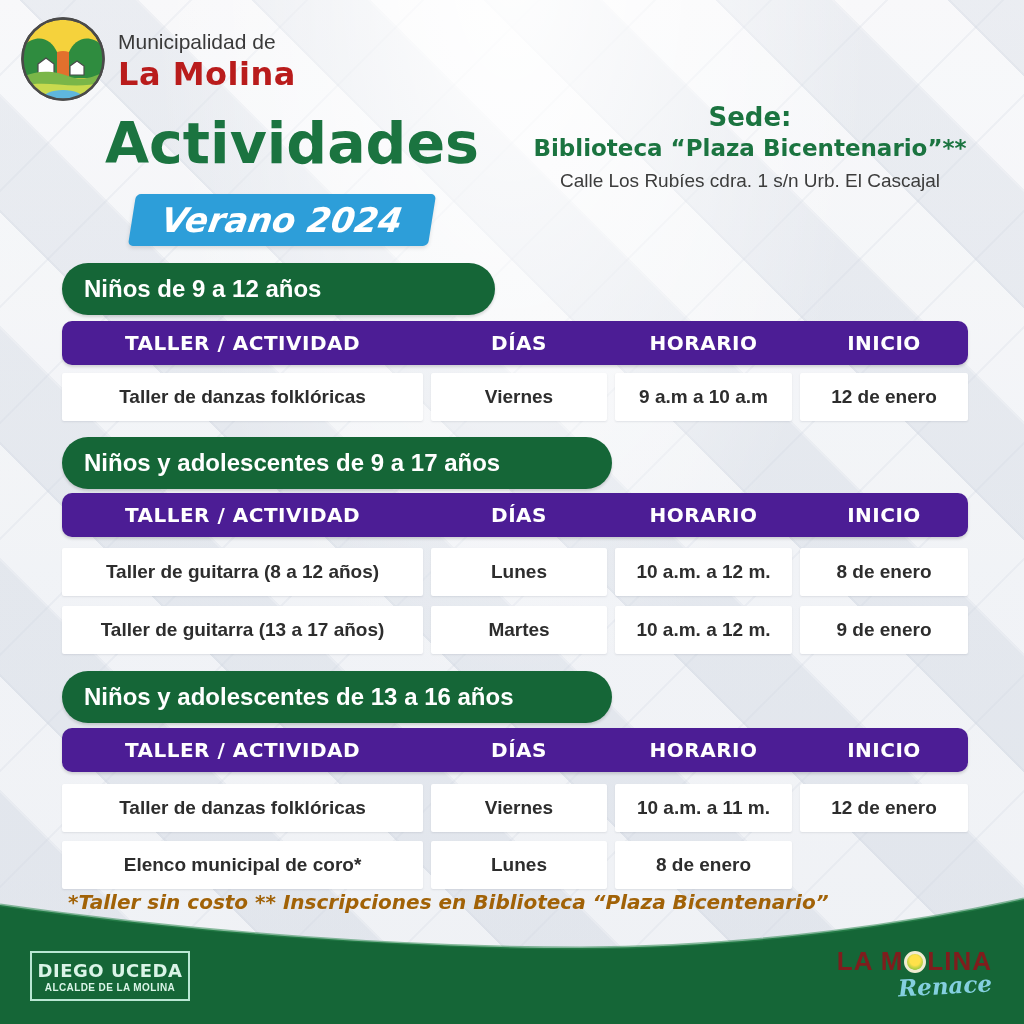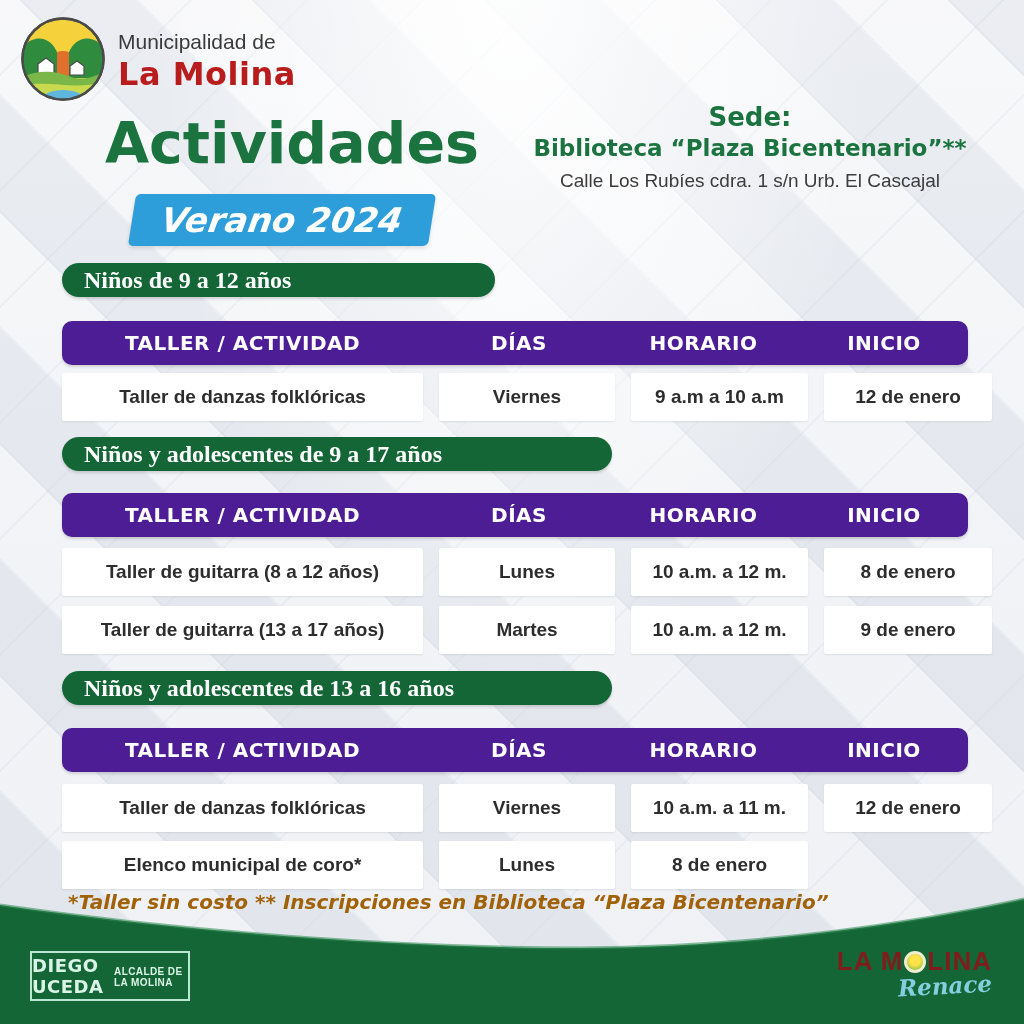--- a/index.html
+++ b/index.html
@@ -29,43 +29,43 @@
     box-shadow:0 2px 4px rgba(0,0,0,.12);}
   .season span{font-family:"DejaVu Sans",sans-serif;font-style:italic;font-weight:bold;font-size:34px;color:#fff;}
 
   
   .sede{left:520px;top:102px;width:460px;text-align:center;}
   .sede .lbl{font-family:"DejaVu Sans",sans-serif;font-size:26px;font-weight:bold;color:#1b7440;}
   .sede .name{font-family:"DejaVu Sans",sans-serif;font-size:23px;font-weight:bold;color:#1b7440;margin-top:3px;}
   .sede .addr{font-size:19px;color:#3c3c3c;margin-top:9px;}
 
   
-  .pill{left:62px;height:34px;background:#156637;border-radius:26px;color:#fff;
-    font-family:Liberation Serif, serif;font-weight:bold;font-size:24px;
+  .pill{left:62px;height:52px;background:#156637;border-radius:26px;color:#fff;
+    font-family:Liberation Sans, sans-serif;font-weight:bold;font-size:24px;
     display:flex;align-items:center;padding-left:22px;box-sizing:border-box;
     box-shadow:0 2px 3px rgba(0,0,0,.15);}
   .thead{left:62px;width:906px;height:44px;background:#4c1d95;border-radius:10px;
     display:grid;grid-template-columns:361px 176px 177px 168px;column-gap:8px;align-items:center;
     box-shadow:0 2px 3px rgba(0,0,0,.15);}
   .thead span{text-align:center;color:#fff;font-weight:bold;font-size:20px;letter-spacing:.5px;
     font-family:"DejaVu Sans",sans-serif;}
   .trow{left:62px;width:906px;height:48px;display:grid;
-    grid-template-columns:361px 176px 177px 168px;column-gap:16px;}
+    grid-template-columns:361px 176px 177px 168px;column-gap:8px;}
   .trow>div{background:#fff;display:flex;align-items:center;justify-content:center;
     font-weight:bold;font-size:19px;color:#2d2d2d;border-radius:2px;
     box-shadow:0 1px 2px rgba(40,50,70,.10);}
 
   
   .footnote{left:68px;top:890px;font-family:"DejaVu Sans",sans-serif;
     font-size:20px;font-weight:bold;font-style:italic;color:#a16207;}
 
   
   .footer-svg{left:0;top:894px;}
   .mayor-box{left:30px;top:951px;width:156px;height:46px;border:2px solid #b9e7d3;
-    display:flex;flex-direction:row;align-items:center;justify-content:center;color:#daf4e7;}
+    display:flex;flex-direction:column;align-items:center;justify-content:center;color:#daf4e7;}
   .mayor-box .name{font-family:"DejaVu Sans",sans-serif;font-weight:bold;font-size:18px;letter-spacing:.5px;}
   .mayor-box .role{font-weight:bold;font-size:10px;letter-spacing:.4px;margin-top:1px;}
   .molina-brand{left:822px;top:946px;width:170px;text-align:center;}
   .molina-brand .l1{font-family:Liberation Sans, sans-serif;font-weight:bold;font-size:26px;
     color:#7f1d1d;letter-spacing:1px;display:flex;align-items:center;justify-content:flex-end;}
   .o-circle{display:inline-block;width:22px;height:22px;border-radius:50%;
     background:radial-gradient(circle at 50% 40%, #ffe14a 0 40%, #9ec93f 75%, #f1ecd2 76%);
     border:3px solid #f1ecd2;box-sizing:border-box;margin:0 1px;}
   .molina-brand .l2{font-family:"DejaVu Serif",serif;font-style:italic;font-weight:bold;
     font-size:23px;color:#84cfdf;text-align:right;margin-top:-3px;transform:rotate(-3deg);}

